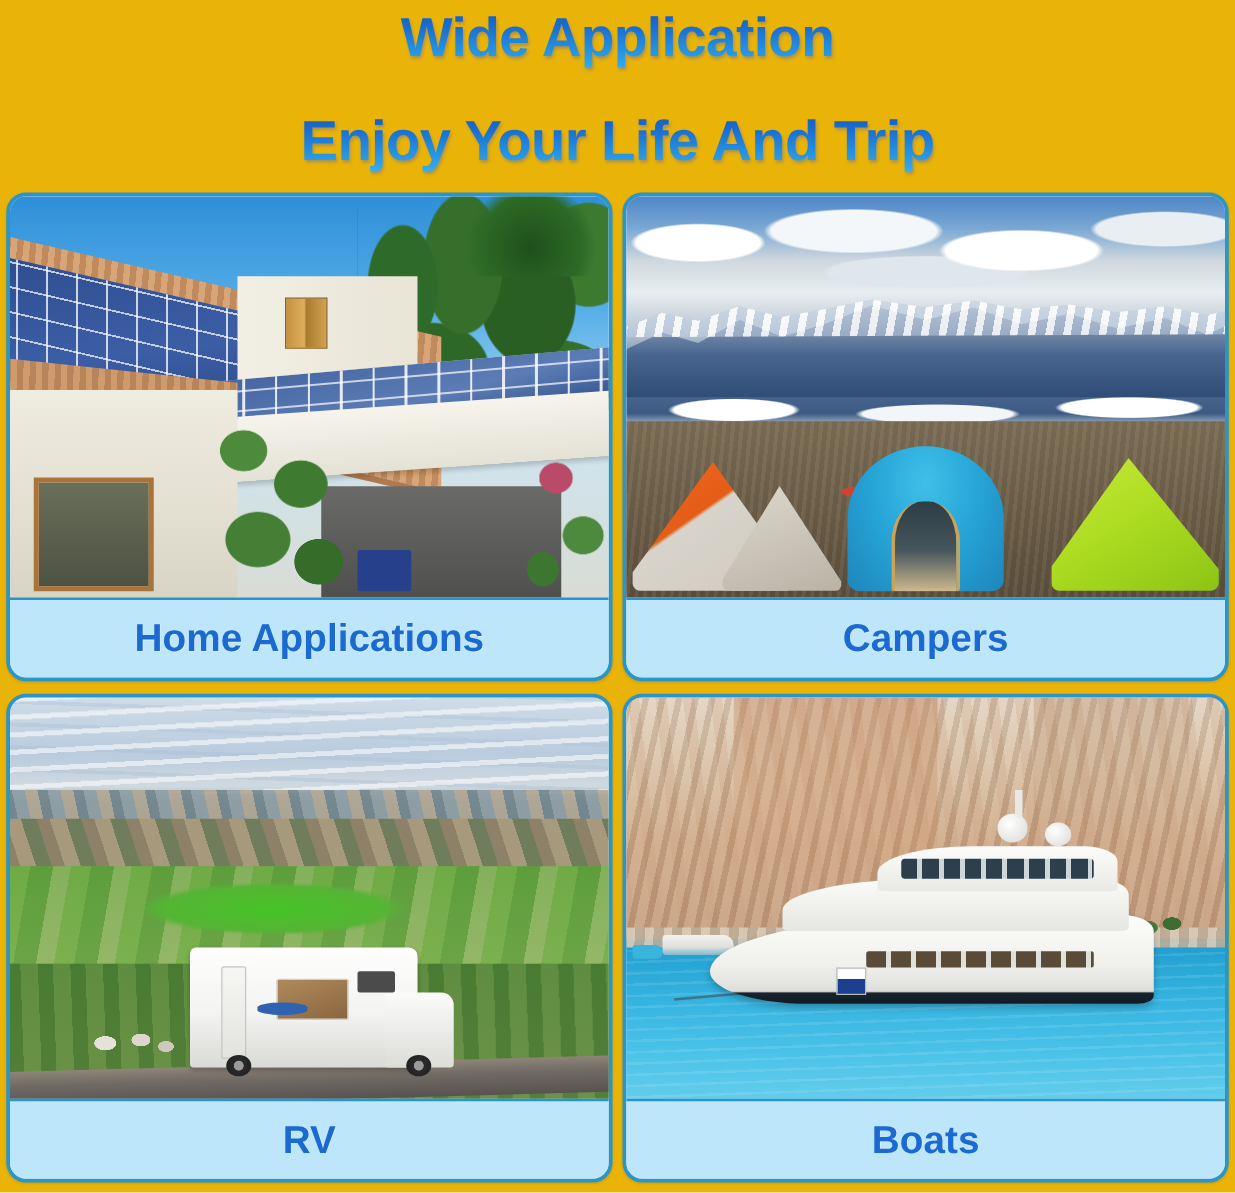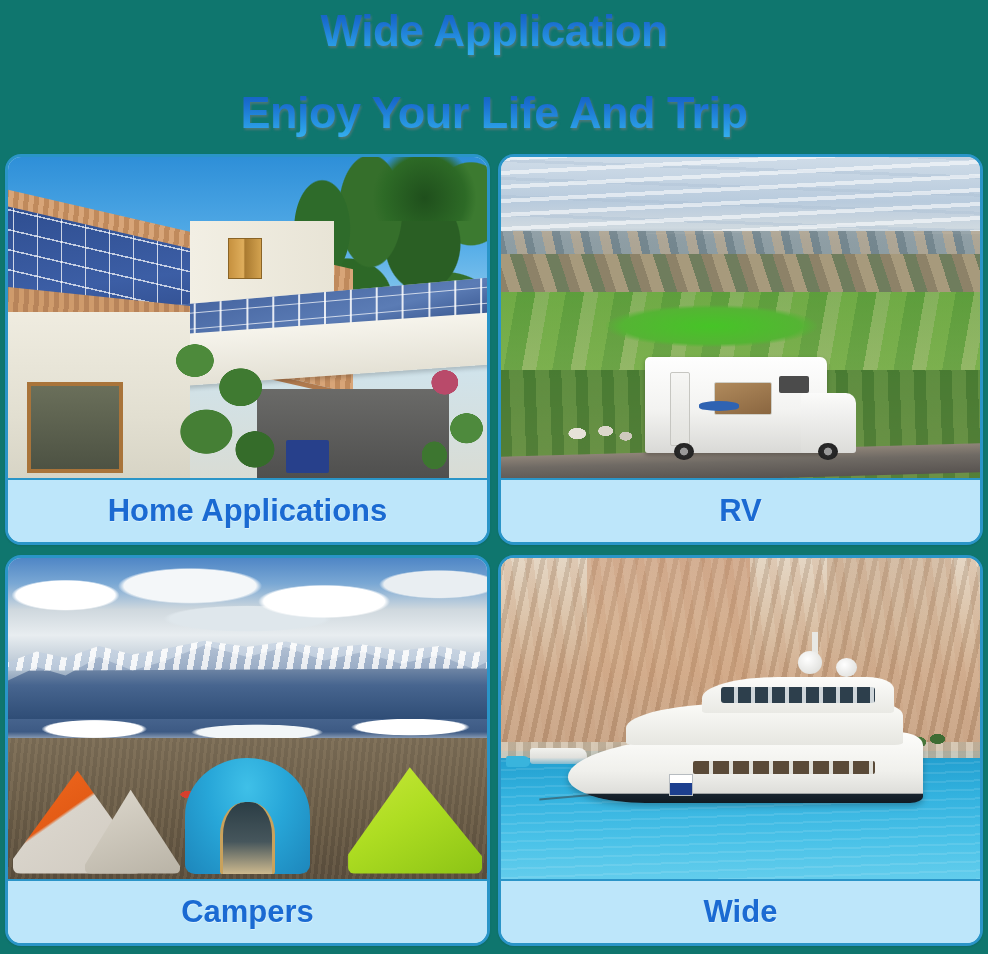--- a/index.html
+++ b/index.html
@@ -10,21 +10,21 @@
     height: 954px;
     background: #ffffff;
     font-family: "Liberation Sans", sans-serif;
     overflow: hidden;
   }
 
   .page {
     position: relative;
     width: 988px;
     height: 954px;
-    background: #0f766e;
+    background: #eab308;
   }
 
   
   .heading {
     position: absolute;
     top: 4px;
     left: 0;
     width: 988px;
     text-align: center;
     user-select: none;
@@ -455,20 +455,40 @@
           <div class="lowroof"></div>
           <div class="lowerwall"></div>
           <div class="door"></div>
           <div class="driveway"></div>
           <div class="chair"></div>
           <div class="bush"></div>
           <div class="flowers"></div>
         </div>
       </div>
       <div class="card-label">Home Applications</div>
+    </div>
+
+    <div class="card">
+      <div class="card-photo">
+        <div class="scene s3">
+          <div class="cloudband"></div>
+          <div class="peaks"></div>
+          <div class="snow"></div>
+          <div class="lowcloud"></div>
+          <div class="ground"></div>
+          <div class="redbits"></div>
+          <div class="tent tent-o"></div>
+          <div class="tent tent-o2"></div>
+          <div class="tent tent-b">
+            <div class="doorway"></div>
+          </div>
+          <div class="tent tent-g"></div>
+        </div>
+      </div>
+      <div class="card-label">Campers</div>
     </div>
 
     <div class="card">
       <div class="card-photo">
         <div class="scene s2">
           <div class="clouds"></div>
           <div class="ridge1"></div>
           <div class="ridge2"></div>
           <div class="fields"></div>
           <div class="greenpatch"></div>
@@ -484,40 +504,20 @@
             <div class="wheel w1"></div>
             <div class="wheel w2"></div>
           </div>
         </div>
       </div>
       <div class="card-label">RV</div>
     </div>
 
     <div class="card">
       <div class="card-photo">
-        <div class="scene s3">
-          <div class="cloudband"></div>
-          <div class="peaks"></div>
-          <div class="snow"></div>
-          <div class="lowcloud"></div>
-          <div class="ground"></div>
-          <div class="redbits"></div>
-          <div class="tent tent-o"></div>
-          <div class="tent tent-o2"></div>
-          <div class="tent tent-b">
-            <div class="doorway"></div>
-          </div>
-          <div class="tent tent-g"></div>
-        </div>
-      </div>
-      <div class="card-label">Campers</div>
-    </div>
-
-    <div class="card">
-      <div class="card-photo">
         <div class="scene s4">
           <div class="cliff"></div>
           <div class="cliff-streak"></div>
           <div class="cliff-streak2"></div>
           <div class="water"></div>
           <div class="shoreline"></div>
           <div class="bushes"></div>
           <div class="anchorline"></div>
           <div class="tender"></div>
           <div class="tender t2"></div>
@@ -525,17 +525,17 @@
           <div class="windows2"></div>
           <div class="flagpatch"></div>
           <div class="deck1"></div>
           <div class="deck2"></div>
           <div class="windows"></div>
           <div class="mast"></div>
           <div class="radome"></div>
           <div class="radome r2"></div>
         </div>
       </div>
-      <div class="card-label">Wide</div>
+      <div class="card-label">Boats</div>
     </div>
 
   </div>
 </div>
 
 </body></html>

